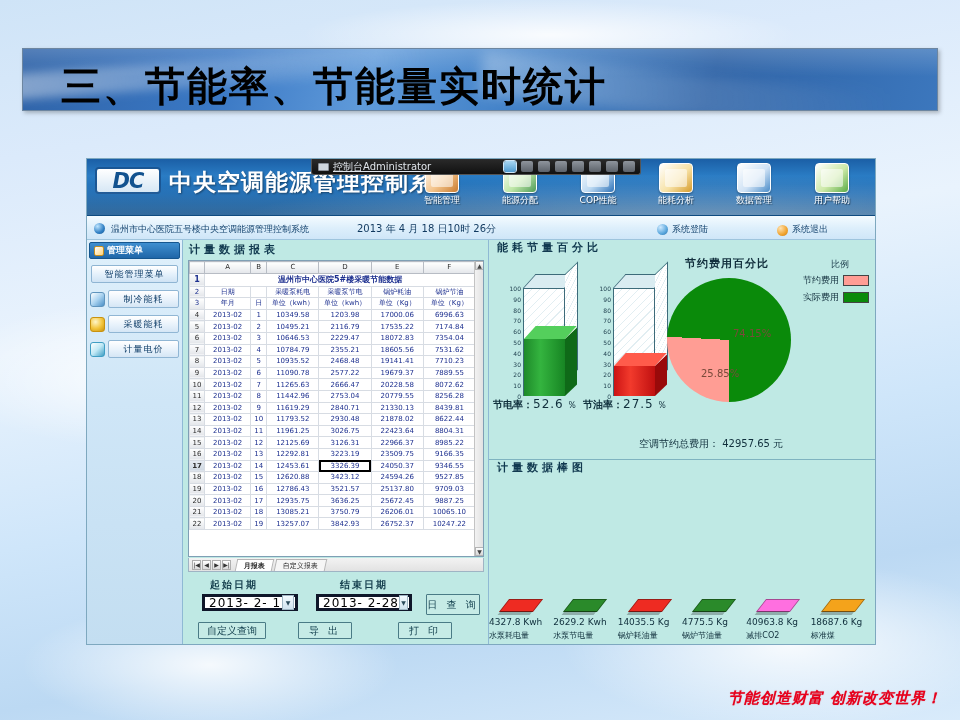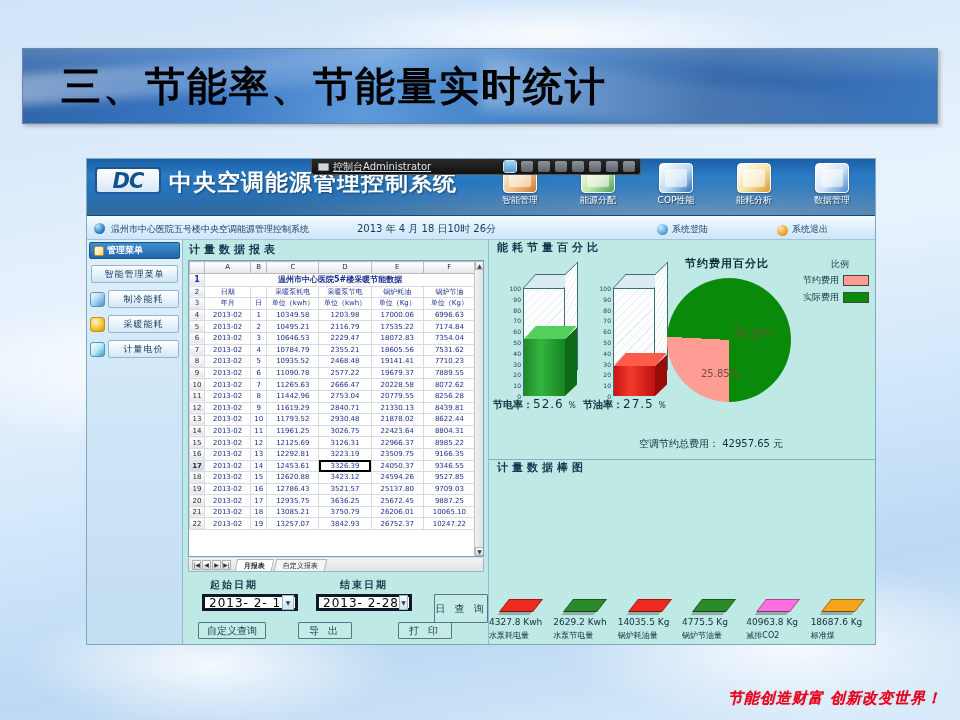--- a/index.html
+++ b/index.html
@@ -14,21 +14,21 @@
   }
   
   .cloud {
     position: absolute; border-radius: 50%;
     background: radial-gradient(ellipse at center, rgba(255,255,255,.85), rgba(255,255,255,0) 70%);
     pointer-events: none;
   }
 
   
   #title-banner {
-    position: absolute; left: 22px; top: 48px; width: 916px; height: 76px;
+    position: absolute; left: 22px; top: 48px; width: 916px; height: 63px;
     border: 1px solid #6d86a0;
     background:
       linear-gradient(to bottom, rgba(255,255,255,.18), rgba(255,255,255,0) 45%),
       linear-gradient(105deg, #2f63a8 0%, #3a78c4 22%, #5f9ada 38%, #3f7fc6 55%, #2d62a6 75%, #3c77bd 100%);
     box-shadow: 2px 2px 4px rgba(0,0,0,.25);
     overflow: hidden;
   }
   #title-banner::before {
     content: ""; position: absolute; left: -5%; top: 8%; width: 70%; height: 42%;
     background: linear-gradient(100deg, rgba(255,255,255,.45), rgba(255,255,255,0) 70%);
@@ -403,20 +403,24 @@
         <div class="tb-glyph g3"></div>
         <span>COP性能</span>
       </div>
       <div class="tb-item">
         <div class="tb-glyph g4"></div>
         <span>能耗分析</span>
       </div>
       <div class="tb-item">
         <div class="tb-glyph g5"></div>
         <span>数据管理</span>
+      </div>
+      <div class="tb-item">
+        <div class="tb-glyph g6"></div>
+        <span>用户帮助</span>
       </div>
     </div>
   </div>
 
   <div id="status-row">
     <div id="status-dot"></div>
     <div id="status-site">温州市中心医院五号楼中央空调能源管理控制系统</div>
     <div id="status-time">2013 年 4 月 18 日10时 26分</div>
     <div class="status-link" id="status-login">
       <span class="st-ic"></span>
@@ -691,21 +695,21 @@
 
         <div class="date-box" style="left:14px;top:16px;">
           <span class="dv">2013- 2- 1</span>
           <span class="dd">▼</span>
         </div>
         <div class="date-box" style="left:128px;top:16px;">
           <span class="dv">2013- 2-28</span>
           <span class="dd">▼</span>
         </div>
 
-        <div class="q-btn" style="left:238px;top:16px;width:54px;height:29px;margin-left:8px;">日 查 询</div>
+        <div class="q-btn" style="left:238px;top:16px;width:54px;height:21px;">日 查 询</div>
         <div class="q-btn" style="left:10px;top:44px;width:68px;height:17px;letter-spacing:0;">自定义查询</div>
         <div class="q-btn" style="left:110px;top:44px;width:54px;height:17px;">导 出</div>
         <div class="q-btn" style="left:210px;top:44px;width:54px;height:17px;">打 印</div>
       </div>
     </div>
 
     <div id="charts-pane">
 
       <div id="energy-panel">
         <div class="panel-title">能耗节量百分比</div>

